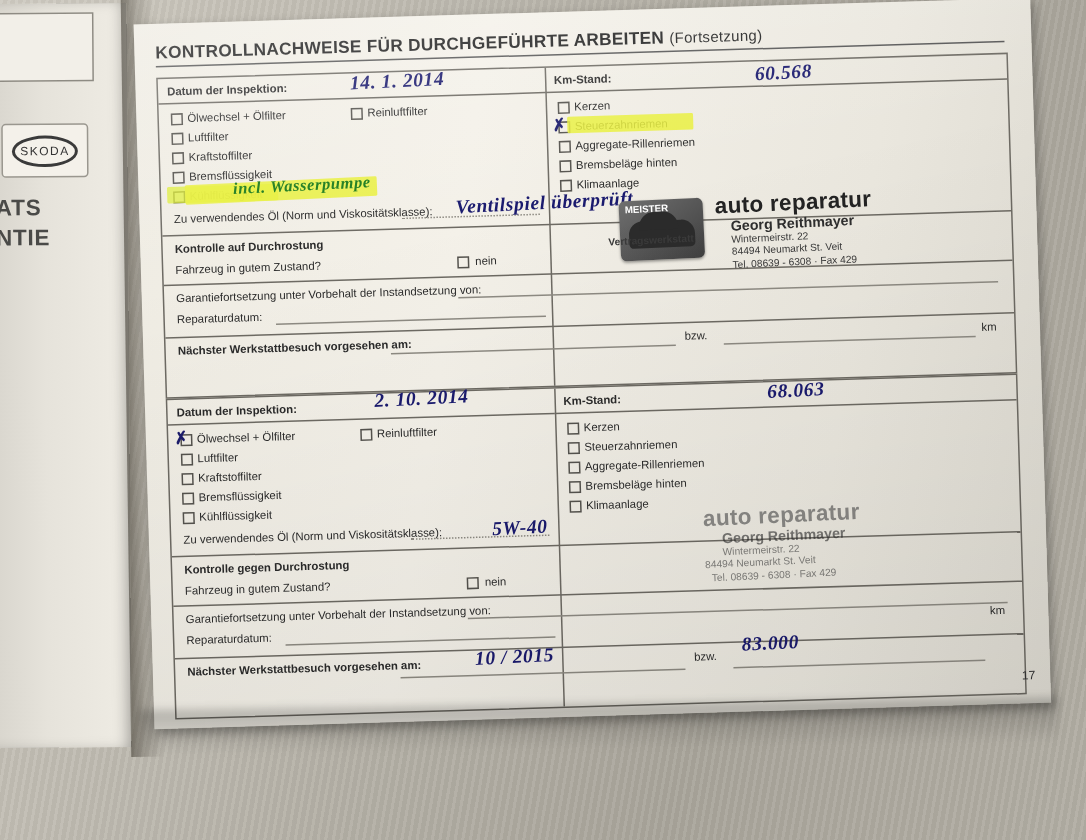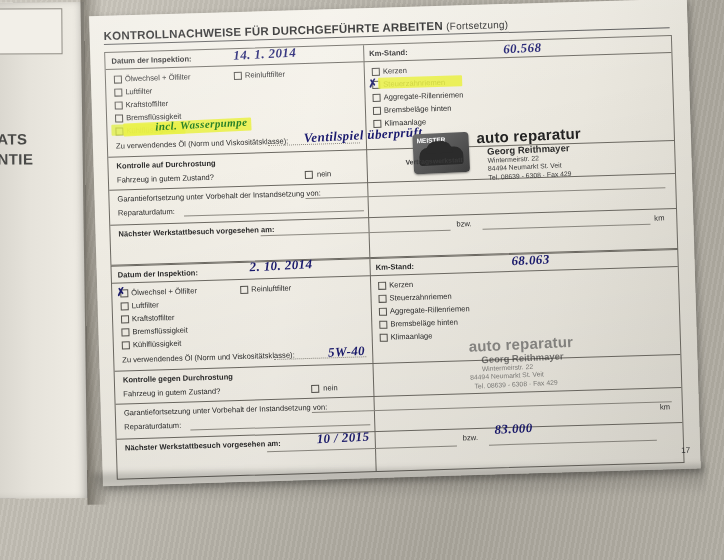--- a/index.html
+++ b/index.html
@@ -150,20 +150,23 @@
 </style>
 </head>
 <body>
 
 <div id="desk"></div>
 
 <div id="book">
 
   <div id="left-page">
     <div class="lp-box" style="left:6px;top:6px;width:62px;height:44px;"></div>
+    <div id="left-logo">
+      <div class="oval">SKODA</div>
+    </div>
     <div class="lp-text" style="top:128px;">ATS</div>
     <div class="lp-text" style="top:148px;">NTIE</div>
   </div>
   <div id="gutter"></div>
 
   <div id="page">
     <div class="form">
 
       <div id="form-title">
         <span>KONTROLLNACHWEISE FÜR DURCHGEFÜHRTE ARBEITEN</span>

